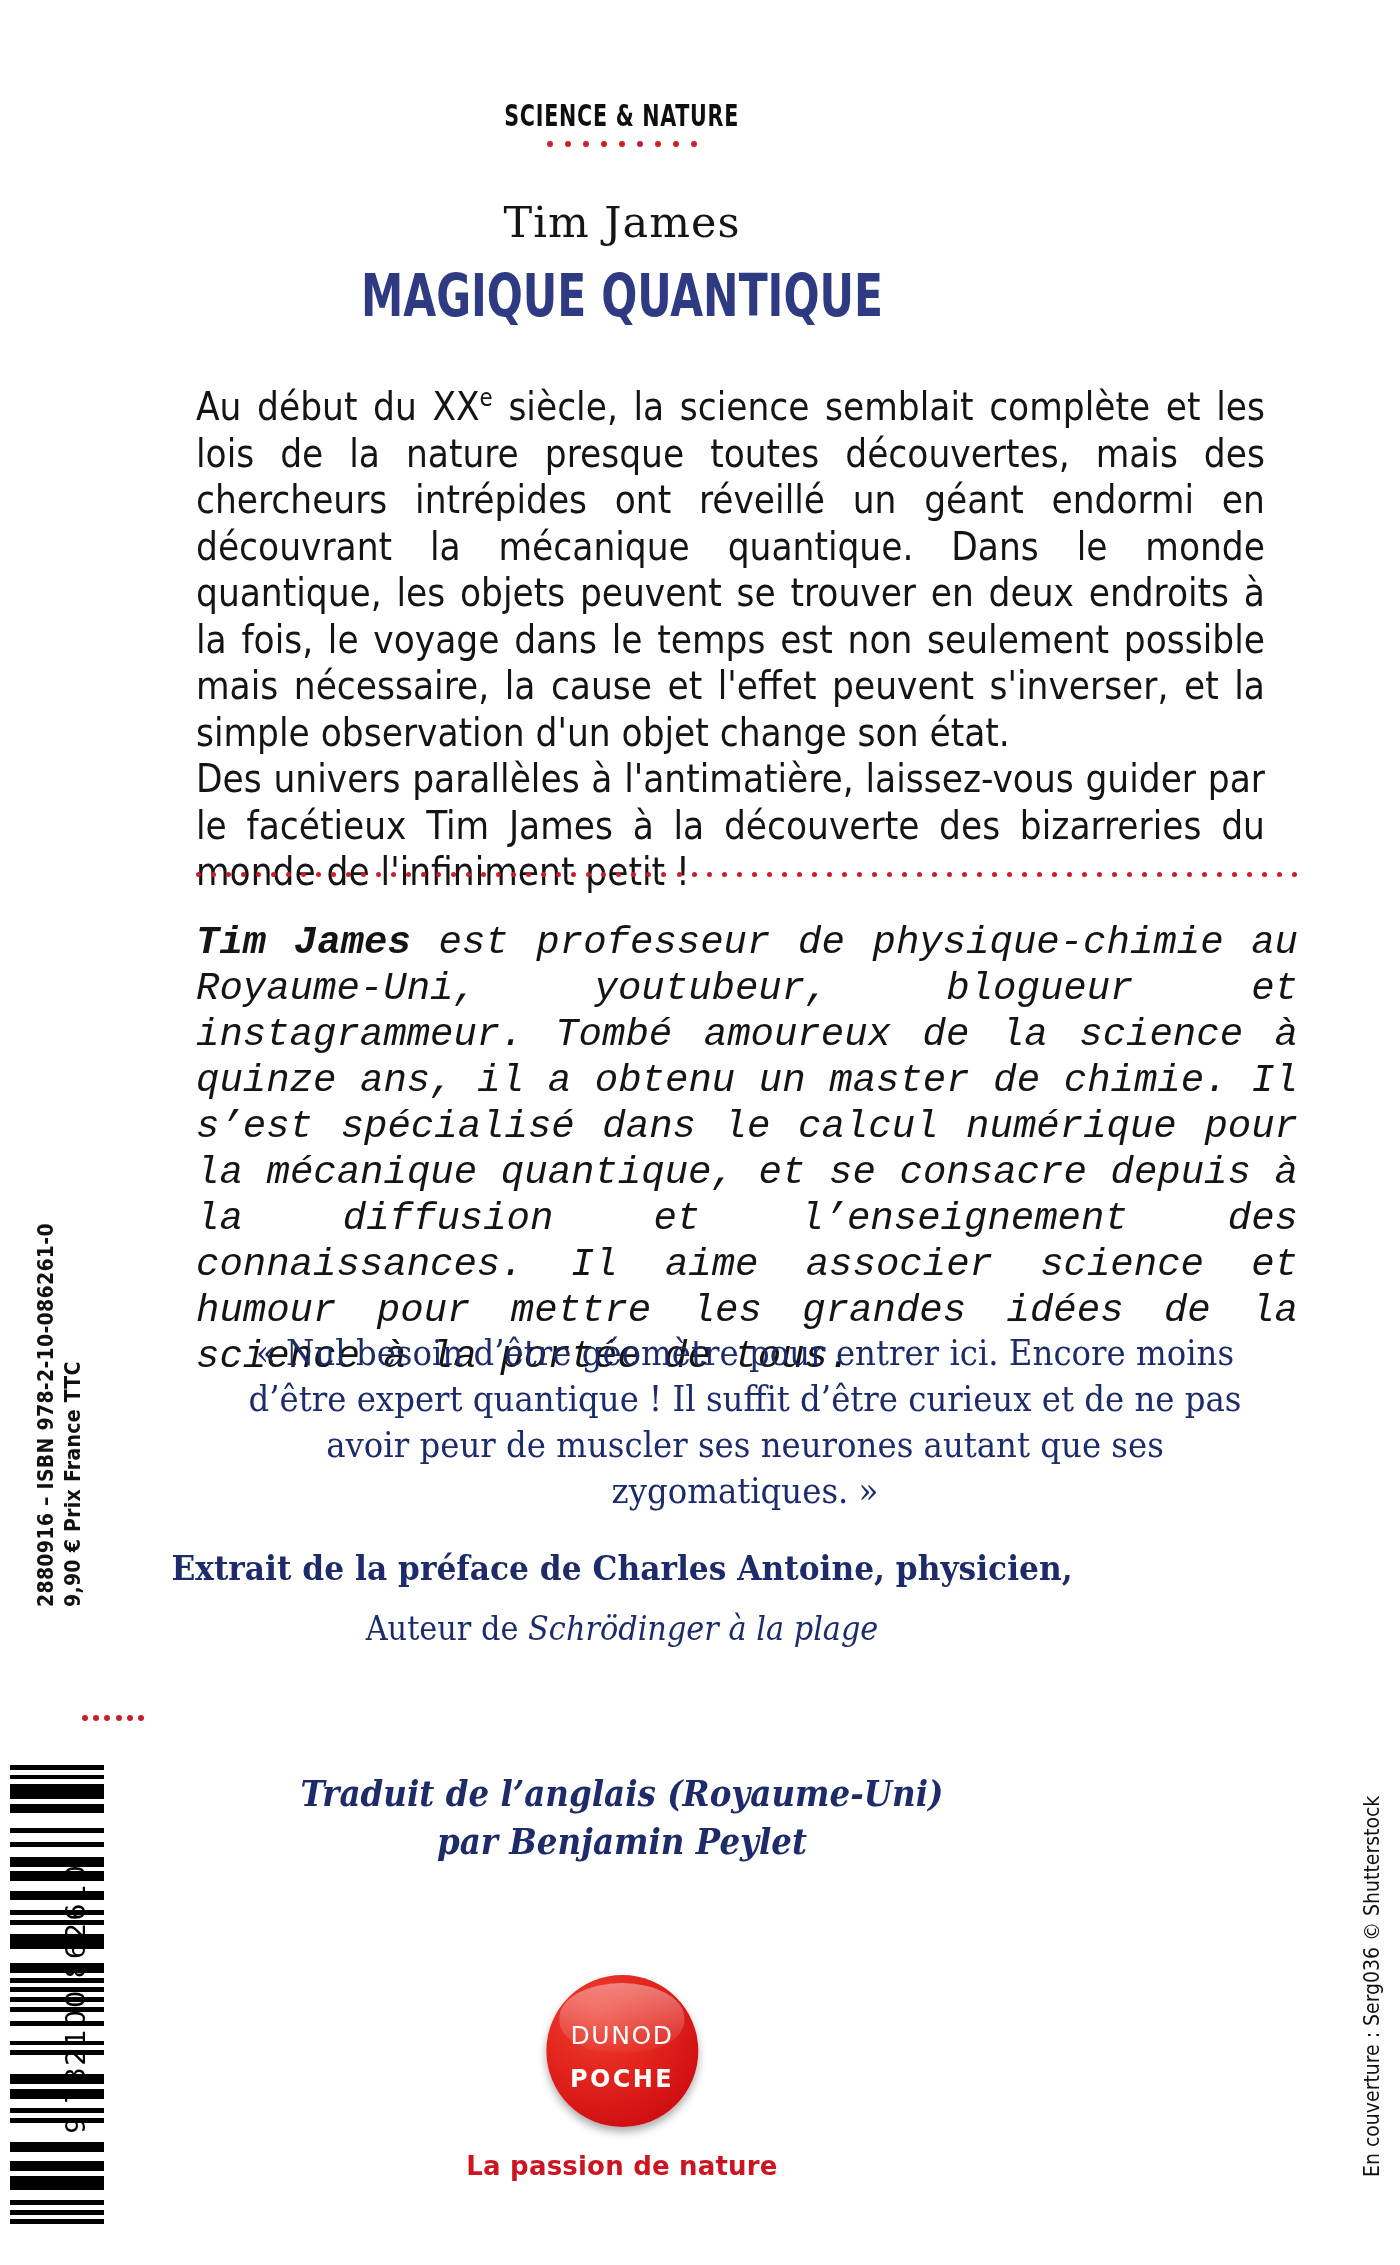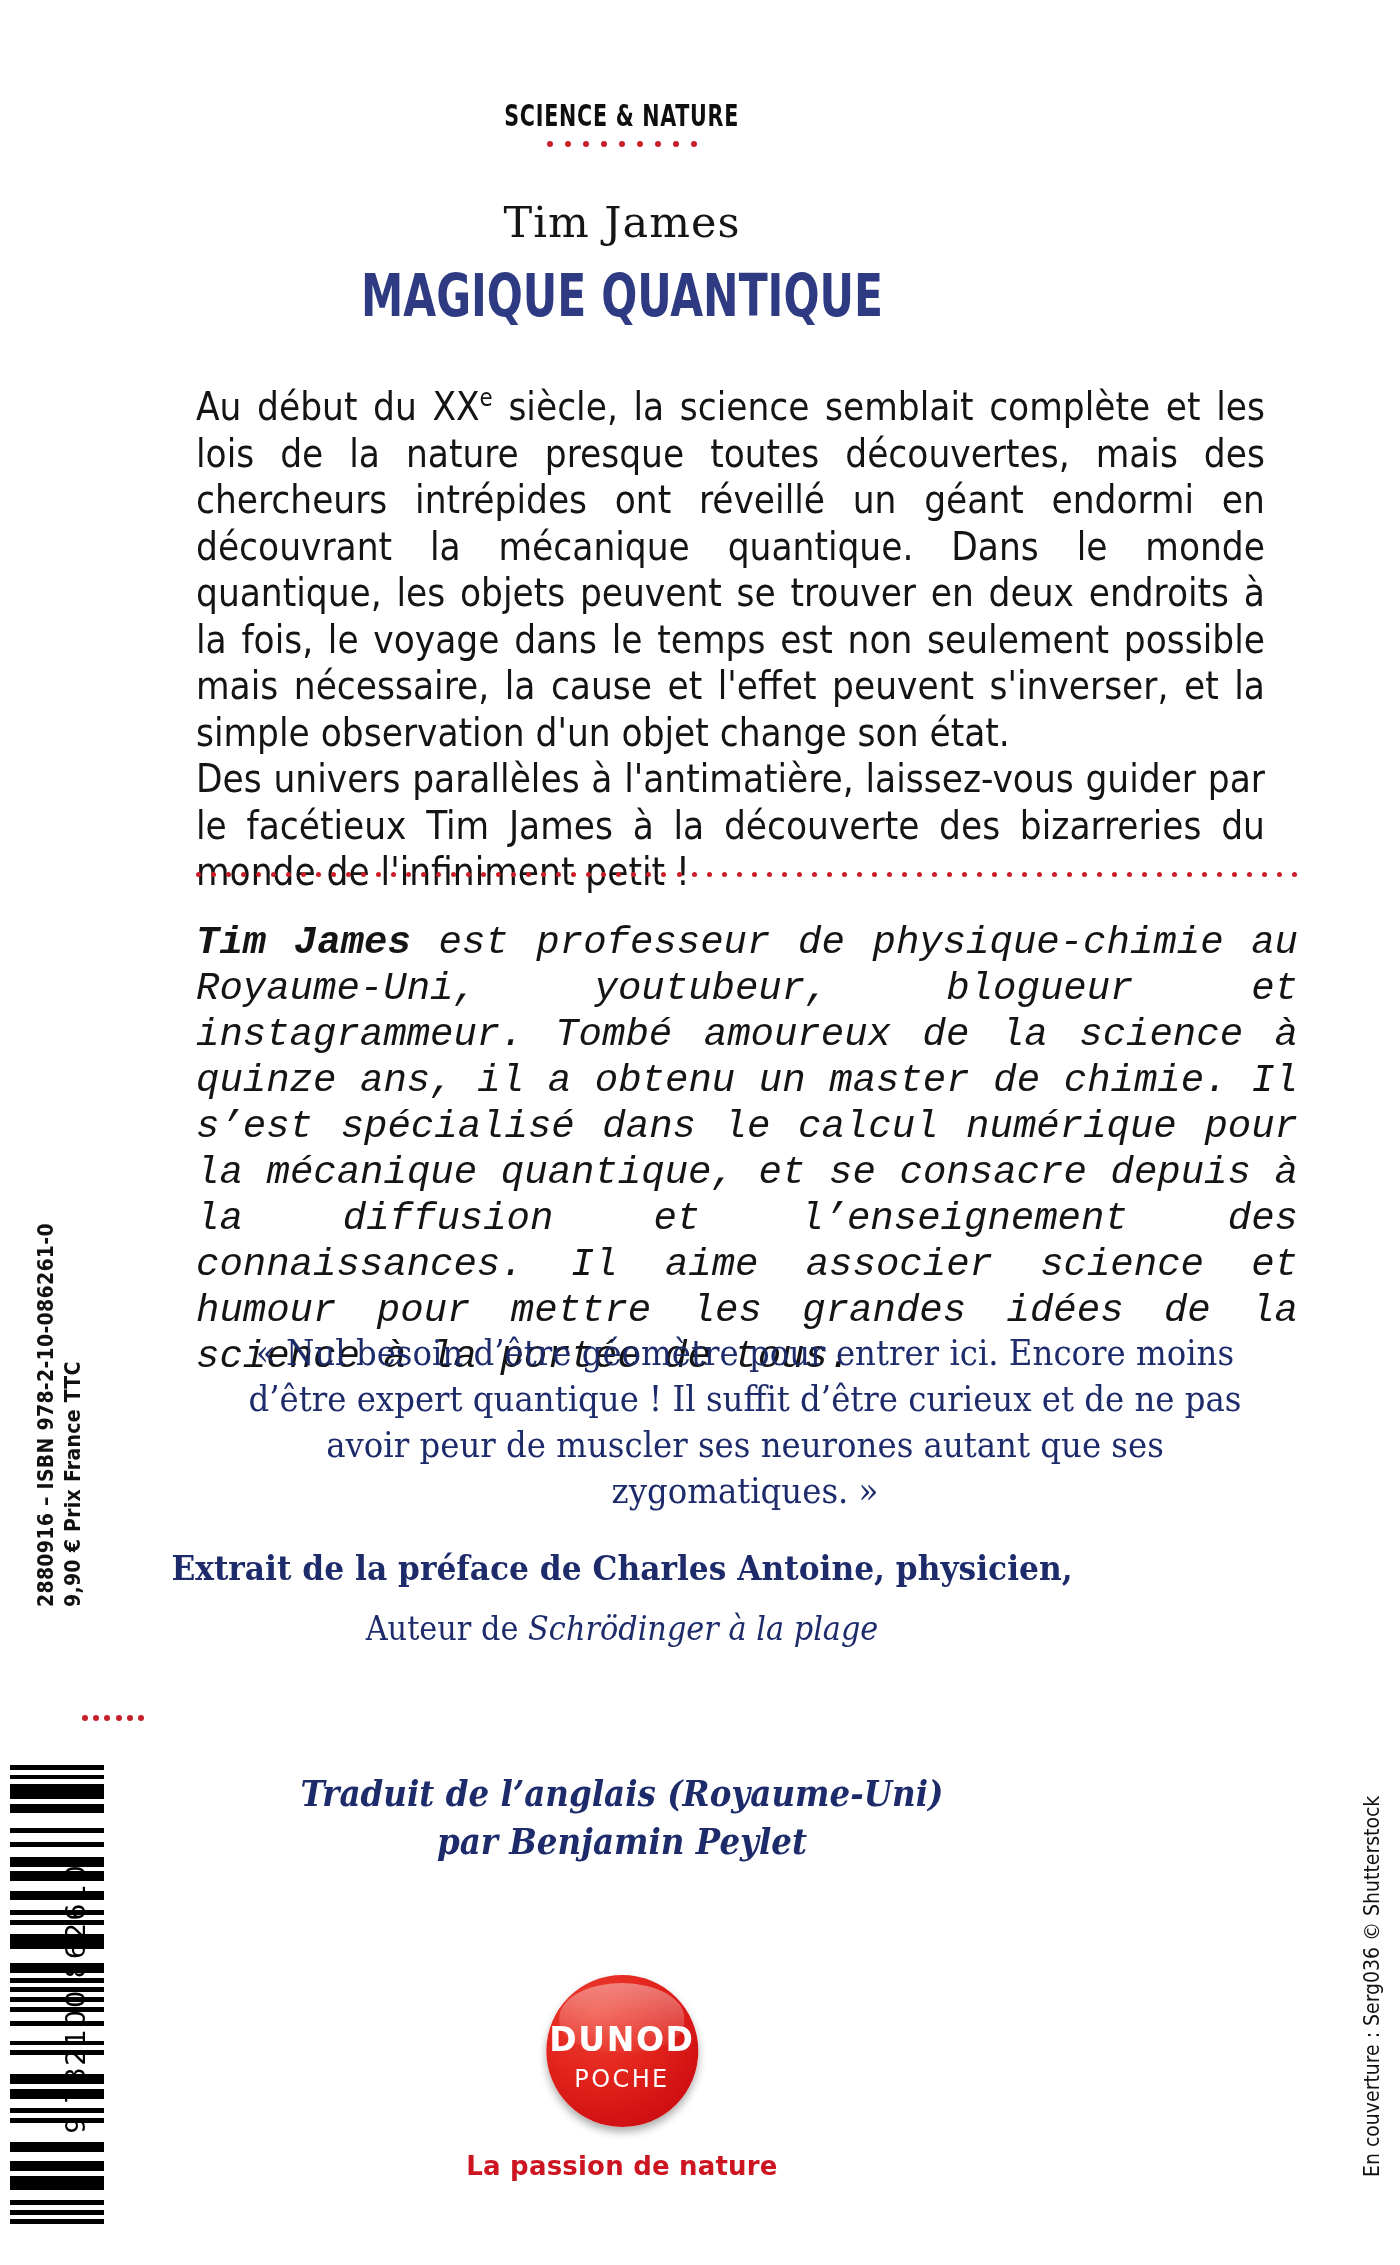--- a/index.html
+++ b/index.html
@@ -177,30 +177,30 @@
     width:82%; height:46%;
     border-radius:50% 50% 46% 46%;
     background:linear-gradient(180deg, rgba(255,255,255,0.40), rgba(255,255,255,0.03));
     pointer-events:none;
   }
   #logo-dunod {
     position:absolute; left:0; right:0; top:48px;
     text-align:center;
     color:#ffffff;
     font-family:"DejaVu Sans","Liberation Sans", sans-serif;
-    font-weight:700;
-    font-size:33px;
+    font-weight:400;
+    font-size:25px;
     letter-spacing:1.6px;
     line-height:1;
   }
   #logo-poche {
     position:absolute; left:0; right:0; top:92px;
     color:#ffffff;
     font-family:"DejaVu Sans","Liberation Sans", sans-serif;
-    font-weight:400;
+    font-weight:700;
     font-size:24px;
     letter-spacing:2.4px;
     line-height:1;
   }
   #logo-tagline {
     margin-top:24px;
     font-family:"DejaVu Sans","Liberation Sans", sans-serif;
     font-weight:700;
     font-size:26px;
     color:#cc1521;

